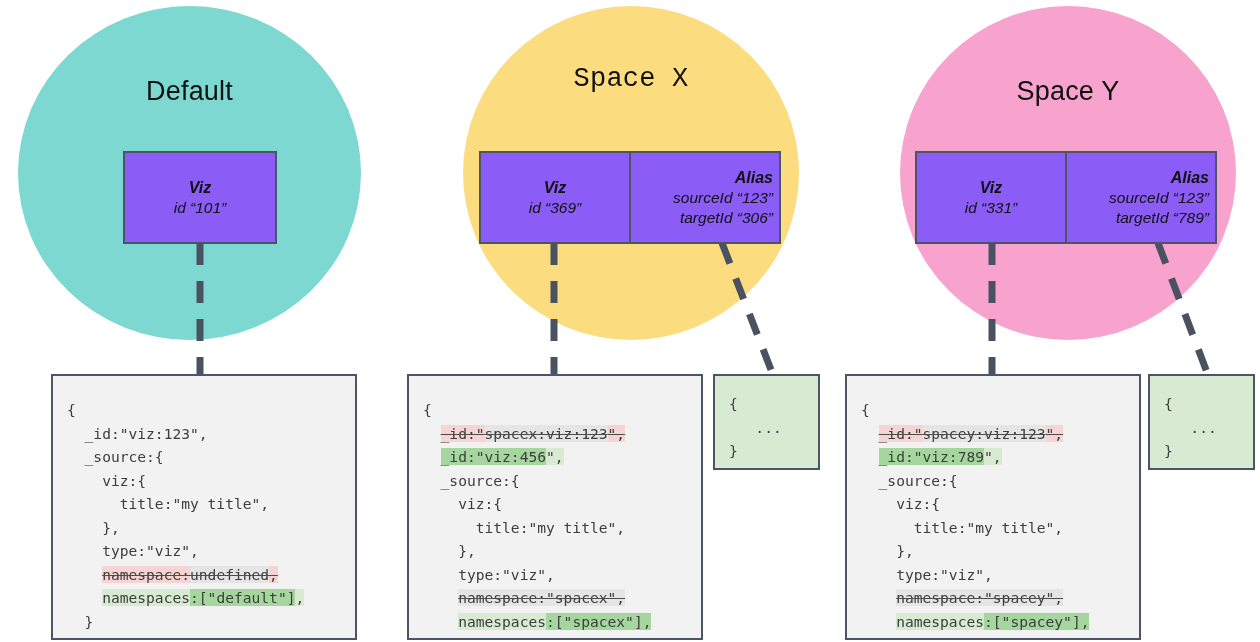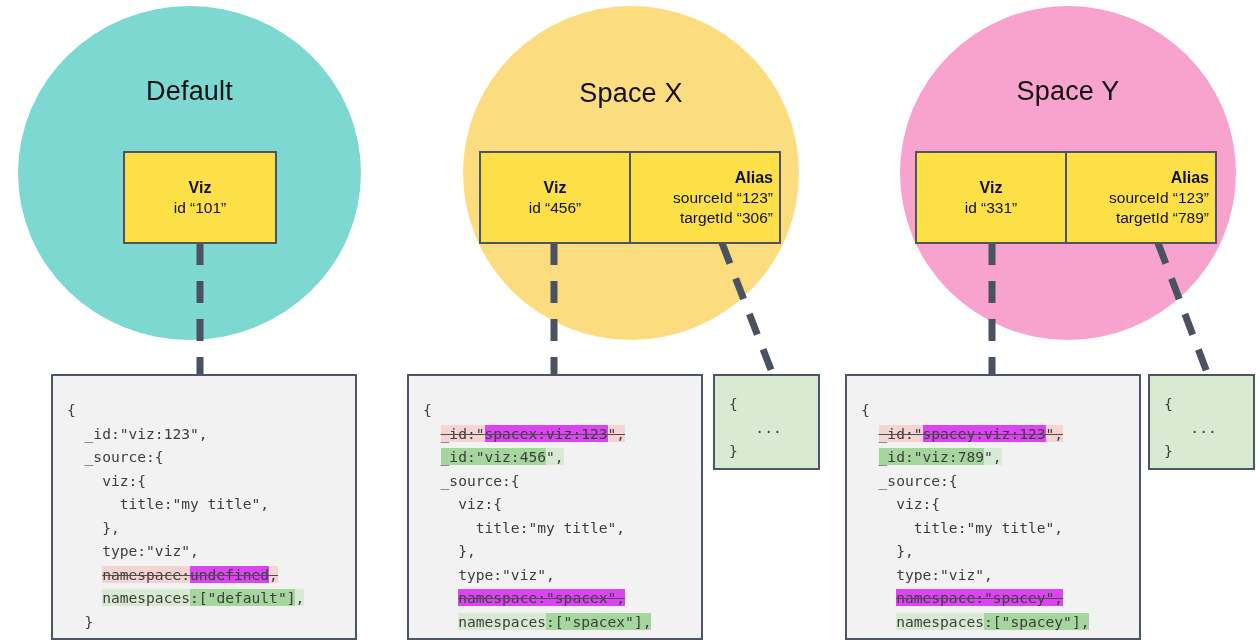--- a/index.html
+++ b/index.html
@@ -30,22 +30,23 @@
     text-align: center;
     font-size: 27px;
     color: #111111;
     font-family: "Liberation Sans", sans-serif;
     letter-spacing: 0.2px;
   }
   .entity-group {
     position: absolute;
     display: flex;
     border: 2.5px solid #4c5566;
-    background: #fde047;
+    background: #8b5cf6;
     box-sizing: border-box;
+    font-style: italic;
   }
   .entity-cell {
     box-sizing: border-box;
     display: flex;
     flex-direction: column;
     align-items: center;
     justify-content: center;
     padding: 4px 6px;
     text-align: center;
   }
@@ -78,21 +79,21 @@
   .code {
     font-family: "DejaVu Sans Mono", "Liberation Mono", monospace;
     font-size: 14.6px;
     line-height: 23.5px;
     color: #3d3d3d;
     white-space: pre;
     padding: 22px 0 0 14px;
   }
   .code .ln { display: block; height: 23.5px; }
   .hl-red { background: #f7d4d4; }
-  .hl-red-strong { background: #d946ef; }
+  .hl-red-strong { background: #e5e5e5; }
   .hl-green { background: #d8ebd2; }
   .hl-green-strong { background: #a5d69d; }
   .strike { text-decoration: line-through; text-decoration-color: #4d4d4d; }
   svg.connectors {
     position: absolute;
     left: 0; top: 0;
     width: 1260px;
     height: 642px;
     pointer-events: none;
   }
@@ -100,21 +101,21 @@
 </head>
 <body>
 
 <div id="stage">
 
   <div class="circle" style="left:18px; top:6px; width:343px; height:334px; background:#7dd8d1;">
     <div class="circle-title" style="top:70px;">Default</div>
   </div>
 
   <div class="circle" style="left:463px; top:6px; width:336px; height:334px; background:#fbdc7f;">
-    <div class="circle-title" style="top:72px;">Space X</div>
+    <div class="circle-title" style="top:58px;font-family:Liberation Mono, monospace;">Space X</div>
   </div>
 
   <div class="circle" style="left:900px; top:6px; width:336px; height:334px; background:#f7a3ce;">
     <div class="circle-title" style="top:70px;text-align:center;">Space Y</div>
   </div>
 
   <svg class="connectors" viewBox="0 0 1260 642">
     <line x1="200" y1="243" x2="200" y2="375" stroke="#4a5262" stroke-width="7" stroke-dasharray="22 16"></line>
     <line x1="554" y1="243" x2="554" y2="375" stroke="#4a5262" stroke-width="7" stroke-dasharray="22 16"></line>
     <line x1="722" y1="243" x2="773" y2="375" stroke="#4a5262" stroke-width="7" stroke-dasharray="22 16"></line>
@@ -125,21 +126,21 @@
   <div class="entity-group" style="left:123px; top:151px; width:154px; height:93px;">
     <div class="entity-cell" style="width:100%;">
       <div class="entity-title">Viz</div>
       <div class="entity-line">id “101”</div>
     </div>
   </div>
 
   <div class="entity-group" style="left:479px; top:151px; width:302px; height:93px;">
     <div class="entity-cell" style="width:150px;">
       <div class="entity-title">Viz</div>
-      <div class="entity-line">id “456”</div>
+      <div class="entity-line">id “369”</div>
     </div>
     <div class="entity-cell" style="width:152px;">
       <div class="entity-title">Alias</div>
       <div class="entity-line">sourceId “123”</div>
       <div class="entity-line">targetId “306”</div>
     </div>
   </div>
 
   <div class="entity-group" style="left:915px; top:151px; width:302px; height:93px;">
     <div class="entity-cell" style="width:150px;">

